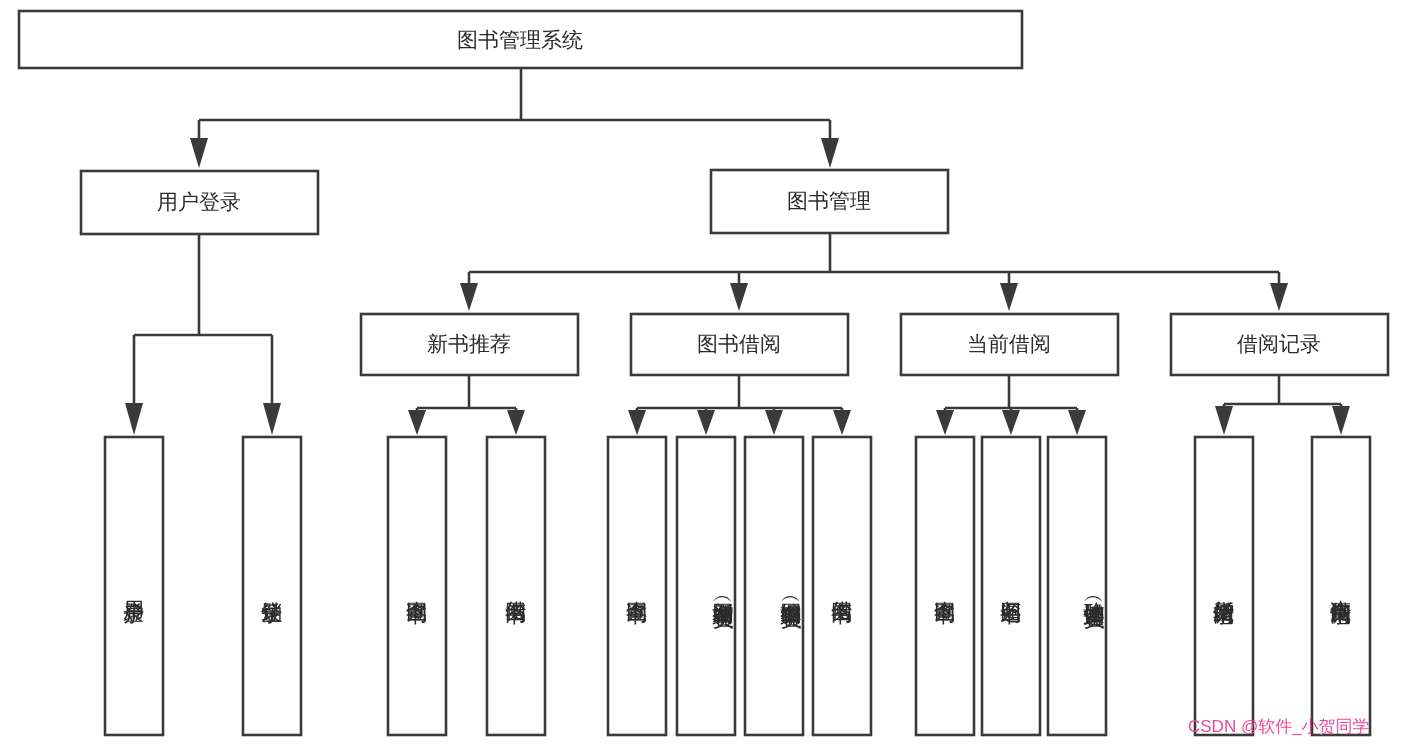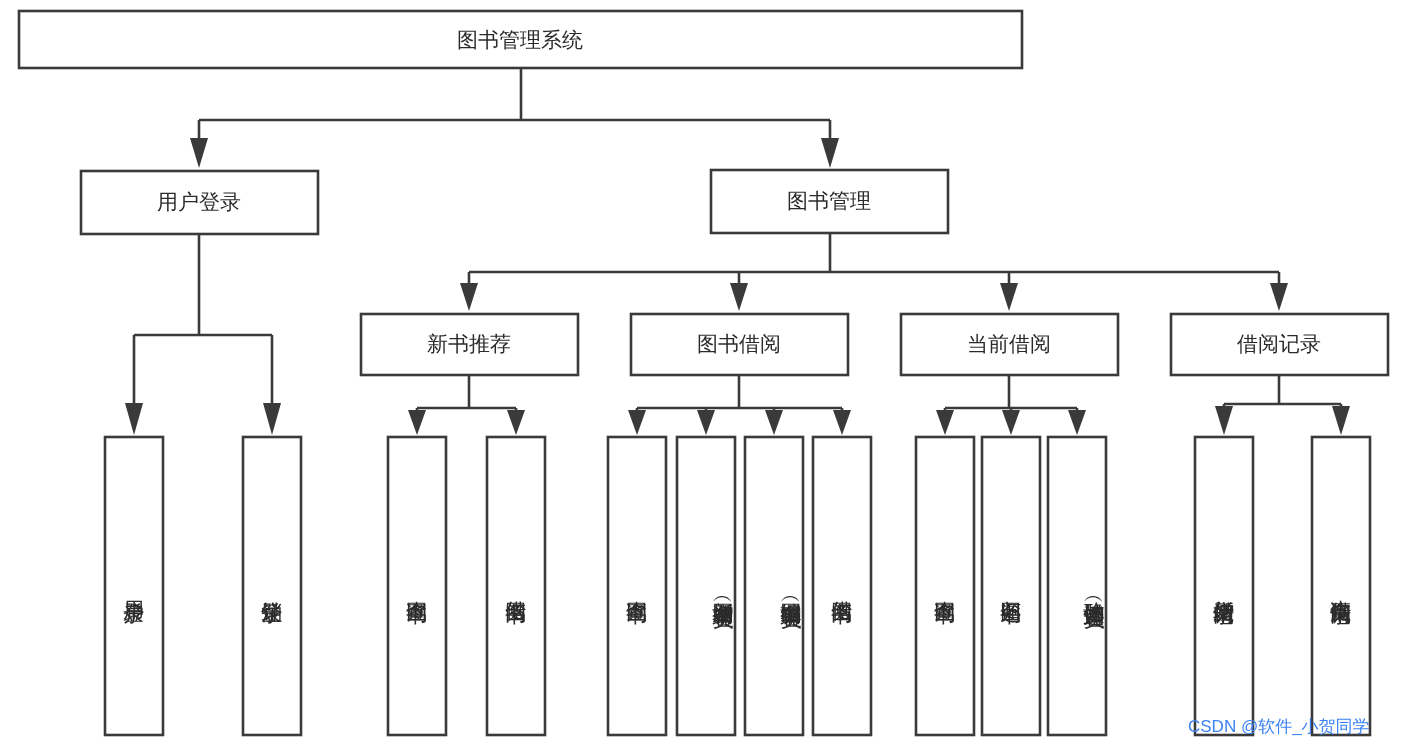--- a/index.html
+++ b/index.html
@@ -59,21 +59,21 @@
     color: #2b2b2b;
     letter-spacing: 1px;
     white-space: nowrap;
     text-align: center;
     pointer-events: none;
   }
   .watermark {
     position: absolute;
     font-family: "Liberation Sans", "DejaVu Sans", sans-serif;
     font-size: 17px;
-    color: #3b82f6;
+    color: #ec4899;
     white-space: nowrap;
     left: 1188px;
     top: 715px;
   }
 </style>
 </head>
 <body>
 
 <div id="diagram-root">
 

